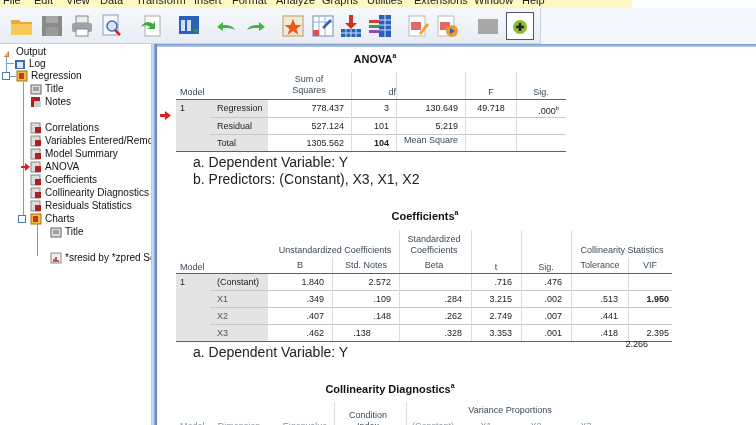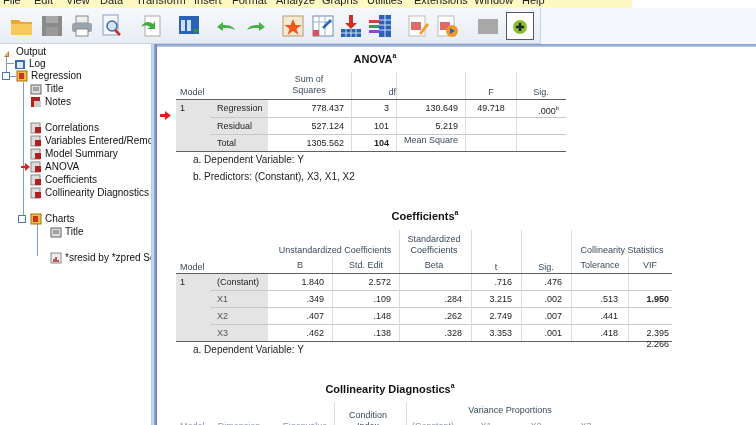--- a/index.html
+++ b/index.html
@@ -21,21 +21,21 @@
 
   .title { position: absolute; font-weight: bold; font-size: 11px; color: #111; text-align: center; }
   .title sup { font-size: 7px; }
   .th { position: absolute; font-size: 9px; color: #3a4a5a; text-align: center; line-height: 11px; }
   .cell { position: absolute; font-size: 9px; color: #222; height: 17px; line-height: 17px; }
   .num { text-align: right; }
   .rowhdr { position: absolute; background: #e4e4e4; }
   .hline { position: absolute; height: 1px; background: #c8c8c8; }
   .hline.dark { background: #606060; height: 1px; }
   .vline { position: absolute; width: 1px; background: #dcdcdc; }
-  .foot { position: absolute; font-size: 10px; color: #222; }
+  .foot { position: absolute; font-size: 14px; color: #222; }
   .arrow { position: absolute; }
 </style>
 </head>
 <body>
 
 <div class="menubar">
   <span class="mi" style="left:3px">File</span>
   <span class="mi" style="left:34px">Edit</span>
   <span class="mi" style="left:66px">View</span>
   <span class="mi" style="left:100px">Data</span>
@@ -244,20 +244,27 @@
       </svg>
     <span>Coefficients</span>
   </div>
   <div class="tree-item" style="left:30px; top:142px;">
     <svg class="ico" viewBox="0 0 12 12">
         <rect x="1" y="1" width="9" height="10" fill="#ddd" stroke="#888"></rect>
         <rect x="5" y="5" width="6" height="6" fill="#b02020"></rect>
       </svg>
     <span>Collinearity Diagnostics</span>
   </div>
+  <div class="tree-item" style="left:30px; top:155px;">
+    <svg class="ico" viewBox="0 0 12 12">
+        <rect x="1" y="1" width="9" height="10" fill="#ddd" stroke="#888"></rect>
+        <rect x="5" y="5" width="6" height="6" fill="#b02020"></rect>
+      </svg>
+    <span>Residuals Statistics</span>
+  </div>
   <div class="tree-item" style="left:18px; top:168px;">
     <span style="width:8px;height:8px;border:1px solid #4a78b8;margin-right:4px;display:inline-block;background:#fff"></span>
     <svg class="ico" viewBox="0 0 12 12">
         <rect x="1" y="1" width="10" height="10" fill="#f0c040" stroke="#a07010"></rect>
         <rect x="3" y="3" width="5" height="6" fill="#d03020"></rect>
       </svg>
     <span>Charts</span>
   </div>
   <div class="tree-item" style="left:50px; top:181px;">
     <svg class="ico" viewBox="0 0 12 12">
@@ -331,21 +338,21 @@
   <div class="vline" style="left:516px; top:100px; height:51px;"></div>
 
   <div class="foot" style="left:193px; top:154px;">a. Dependent Variable: Y</div>
   <div class="foot" style="left:193px; top:171px;">b. Predictors: (Constant), X3, X1, X2</div>
 
   <div class="title" style="left:370px; top:209px; width:110px;"><span>Coefficients</span><sup>a</sup></div>
 
   <div class="th" style="left:180px; top:262px; text-align:left;">Model</div>
   <div class="th" style="left:268px; top:245px; width:134px;">Unstandardized Coefficients</div>
   <div class="th" style="left:268px; top:260px; width:64px;">B</div>
-  <div class="th" style="left:333px; top:260px; width:66px;">Std. Edit</div>
+  <div class="th" style="left:333px; top:260px; width:66px;">Std. Notes</div>
   <div class="th" style="left:400px; top:234px; width:68px;">
       <div>Standardized</div>
       <div>Coefficients</div>
     </div>
   <div class="th" style="left:400px; top:260px; width:68px;">Beta</div>
   <div class="th" style="left:472px; top:262px; width:48px;">t</div>
   <div class="th" style="left:522px; top:262px; width:48px;">Sig.</div>
   <div class="th" style="left:572px; top:245px; width:100px;">Collinearity Statistics</div>
   <div class="th" style="left:572px; top:260px; width:56px;">Tolerance</div>
   <div class="th" style="left:629px; top:260px; width:42px;">VIF</div>
@@ -384,25 +391,25 @@
   <div class="cell num" style="left:572px; top:291px; width:46px;">.513</div>
   <div class="cell num" style="left:629px; top:291px; width:40px;font-weight:bold;">1.950</div>
 
   <div class="cell" style="left:217px; top:308px; color:#555;">X2</div>
   <div class="cell num" style="left:268px; top:308px; width:56px;">.407</div>
   <div class="cell num" style="left:333px; top:308px; width:58px;">.148</div>
   <div class="cell num" style="left:400px; top:308px; width:62px;">.262</div>
   <div class="cell num" style="left:472px; top:308px; width:40px;">2.749</div>
   <div class="cell num" style="left:522px; top:308px; width:40px;">.007</div>
   <div class="cell num" style="left:572px; top:308px; width:46px;">.441</div>
-  <div class="cell num" style="left:629px; top:308px; width:40px;margin-top:28px;">2.266</div>
+  <div class="cell num" style="left:608px; top:308px; width:40px;margin-top:28px;">2.266</div>
 
   <div class="cell" style="left:217px; top:325px; color:#555;">X3</div>
   <div class="cell num" style="left:268px; top:325px; width:56px;">.462</div>
-  <div class="cell num" style="left:333px; top:325px; width:58px;">.138</div>
+  <div class="cell num" style="left:333px; top:325px; width:58px;text-align:center;">.138</div>
   <div class="cell num" style="left:400px; top:325px; width:62px;">.328</div>
   <div class="cell num" style="left:472px; top:325px; width:40px;">3.353</div>
   <div class="cell num" style="left:522px; top:325px; width:40px;">.001</div>
   <div class="cell num" style="left:572px; top:325px; width:46px;">.418</div>
   <div class="cell num" style="left:629px; top:325px; width:40px;">2.395</div>
 
   <div class="vline" style="left:332px; top:274px; height:67px;"></div>
   <div class="vline" style="left:399px; top:274px; height:67px;"></div>
   <div class="vline" style="left:471px; top:274px; height:67px;"></div>
   <div class="vline" style="left:521px; top:274px; height:67px;"></div>

